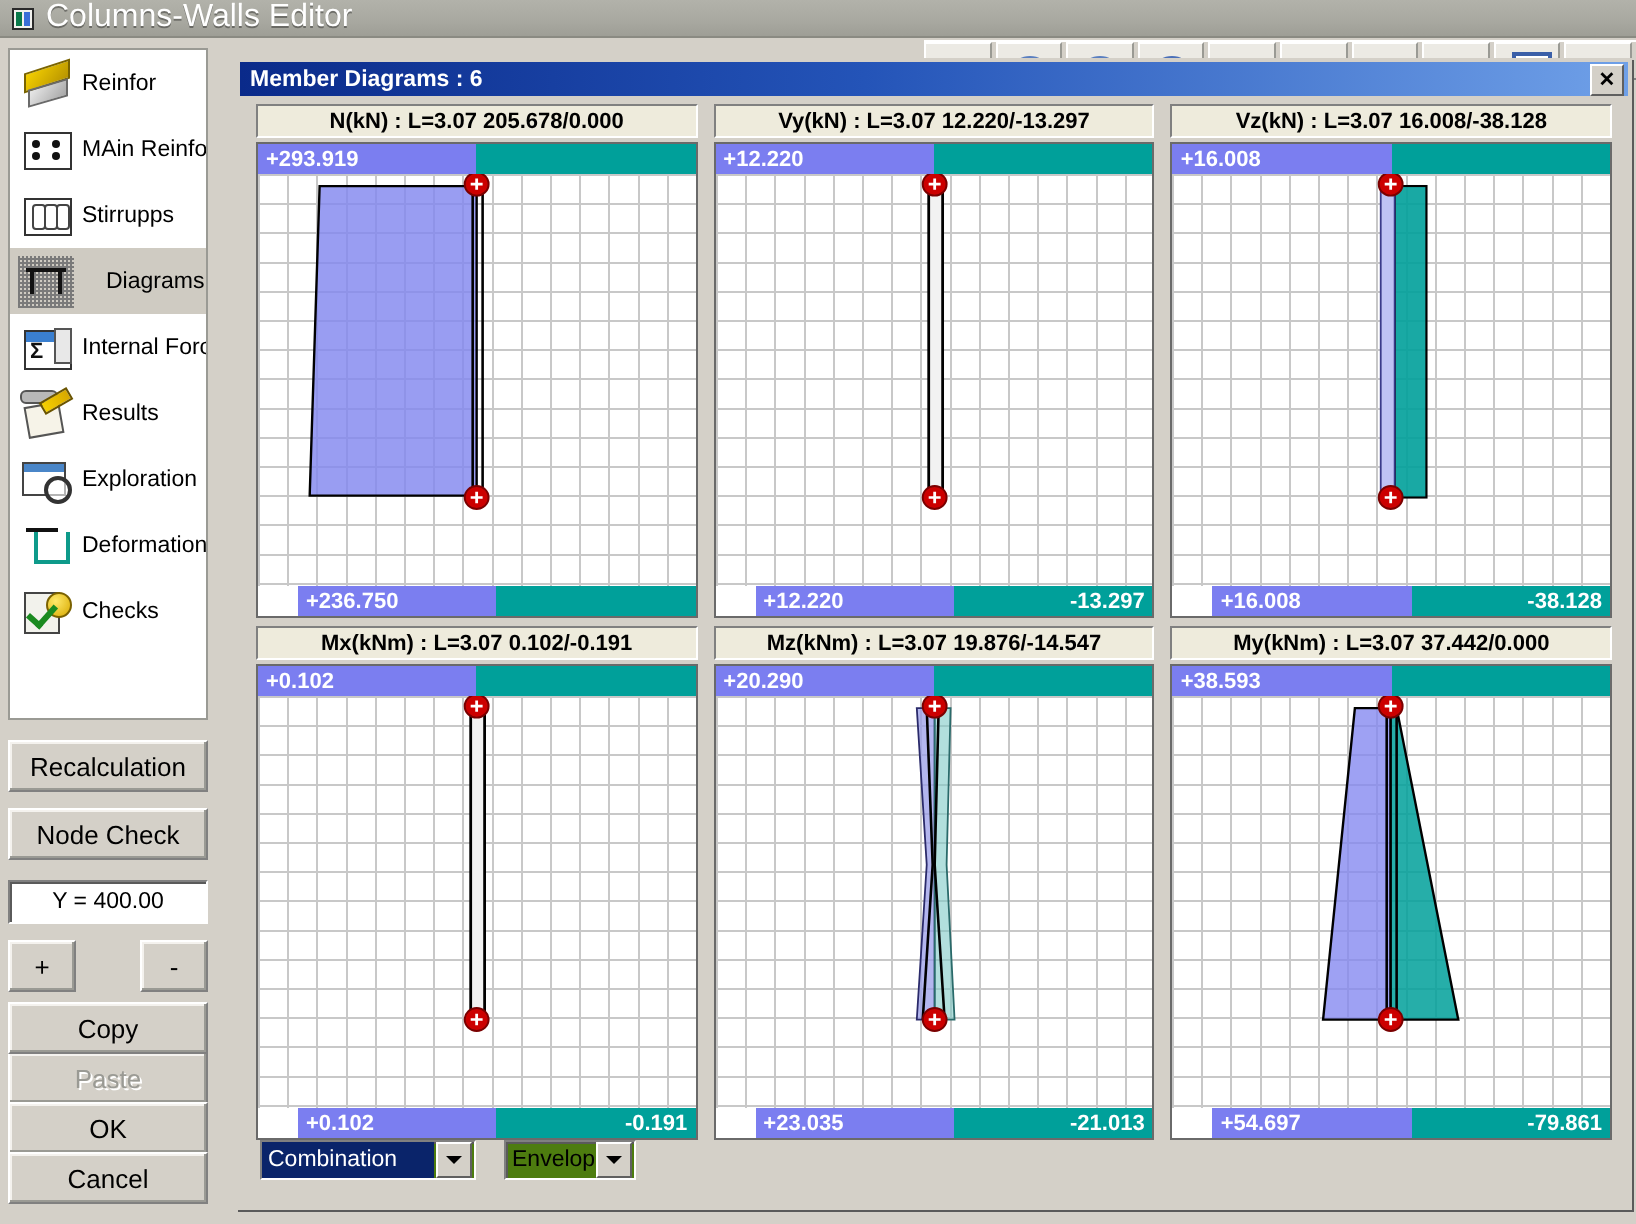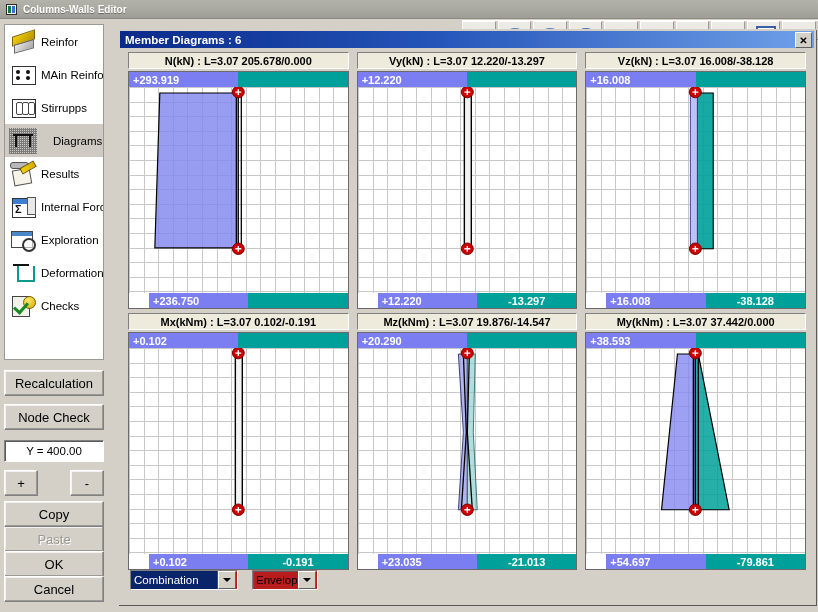--- a/index.html
+++ b/index.html
@@ -15,21 +15,21 @@
   #app-titlebar{
     position:absolute;left:0;top:0;width:818px;height:18px;
     background:linear-gradient(to bottom,#b2b2aa 0%,#a8a8a0 60%,#9e9e96 100%);
     border-bottom:1px solid #8a8a82;
     display:flex;align-items:center;
   }
   #app-icon{width:11px;height:11px;margin-left:6px;margin-right:6px;
     background:#f2f2ee;border:1px solid #2a2a2a;position:relative;box-sizing:border-box;}
   #app-icon:before{content:"";position:absolute;left:1px;top:1px;width:3px;height:7px;background:#0a7a4a;}
   #app-icon:after{content:"";position:absolute;left:5px;top:1px;width:3px;height:7px;background:#3a6fd8;}
-  #app-title{font-weight:bold;font-size:10px;color:#ffffff;text-shadow:0 1px 0 rgba(0,0,0,.35);}
+  #app-title{font-weight:normal;font-size:16px;color:#ffffff;text-shadow:0 1px 0 rgba(0,0,0,.35);}
 
   
   #bg-toolbar{position:absolute;left:462px;top:20px;width:356px;height:18px;
     background:#d4d0c8;border-top:1px solid #ffffff;border-bottom:1px solid #808080;
     display:flex;align-items:flex-end;overflow:hidden;}
   .bgtool{width:33px;height:17px;margin-right:2px;background:#eceae4;
     border:1px solid #ffffff;border-right-color:#9a9a94;border-bottom:none;position:relative;}
   .bgtool i{position:absolute;left:8px;bottom:1px;width:16px;height:8px;display:block;}
   .bg-ic-line{border-bottom:2px solid #5a5a5a;}
   .bg-ic-arc{border-top:2px solid #5a7fc0;border-radius:60% 60% 0 0;height:9px;}
@@ -110,34 +110,34 @@
     display:grid;grid-template-columns:repeat(3,1fr);grid-template-rows:repeat(2,1fr);
     column-gap:8px;row-gap:4px;}
   .panel{position:relative;overflow:hidden;}
   .p-header{height:17px;background:#eeebdc;border:1px solid;border-color:#808080 #ffffff #ffffff #808080;
     box-sizing:border-box;display:flex;align-items:center;justify-content:center;
     font-size:11px;font-weight:bold;color:#000;}
   .p-plot{position:absolute;left:0;top:19px;right:0;bottom:0;
     border:1px solid #6a6a6a;box-sizing:border-box;background:#ffffff;overflow:hidden;}
   .band{position:absolute;left:0;right:0;height:15px;display:flex;}
   .band .bl{width:50%;background:#7b7ef0;display:flex;align-items:center;}
-  .band .br{width:50%;background:#00a09a;display:flex;align-items:center;justify-content:center;}
+  .band .br{width:50%;background:#00a09a;display:flex;align-items:center;justify-content:flex-end;}
   .band span{font-size:11px;font-weight:bold;color:#ffffff;padding:0 4px;white-space:nowrap;}
   .band-top{top:0;}
   .band-bot{bottom:0;padding-left:20px;}
   .grid-area{position:absolute;left:0;right:0;top:15px;bottom:15px;
     background-image:
       repeating-linear-gradient(to right,#c8c8c8 0 1px,transparent 1px 14.6px),
       repeating-linear-gradient(to bottom,#c8c8c8 0 1px,transparent 1px 14.6px);
     background-color:#ffffff;}
   .plot-svg{position:absolute;left:0;top:0;width:100%;height:100%;}
 
   
   #dlg-controls{position:absolute;left:8px;bottom:12px;height:22px;display:flex;align-items:center;}
-  .combo{height:20px;background:#b91c1c;border:1px solid;
+  .combo{height:20px;background:#4d7c0f;border:1px solid;
     border-color:#808080 #ffffff #ffffff #808080;box-shadow:inset 1px 1px 0 #5a5a5a;
     display:flex;align-items:center;box-sizing:border-box;}
   .combo .cval{font-size:11.5px;color:#000;padding:0 3px;white-space:nowrap;overflow:hidden;flex:1;line-height:18px;}
   .combo.selected .cval{background:#0a246a;color:#ffffff;}
   .combo .carrow{width:16px;height:16px;margin:1px;background:#d4d0c8;
     border:1px solid;border-color:#ffffff #606060 #606060 #ffffff;
     display:flex;align-items:center;justify-content:center;flex:0 0 auto;}
   .carrow i{width:0;height:0;border-left:4px solid transparent;border-right:4px solid transparent;border-top:4px solid #000;}
   #combo-combination{width:108px;margin-right:14px;}
   #combo-envelope{width:66px;}
@@ -220,34 +220,34 @@
 
     <div class="side-item sel">
       <div class="si-icon">
           <div class="ic-diag"></div>
         </div>
       <div class="si-label">Diagrams</div>
     </div>
 
     <div class="side-item">
       <div class="si-icon">
+        <div class="ic-intf">
+            <div class="ic-intf-bar"></div>
+          </div>
+      </div>
+      <div class="si-label">Internal Forc</div>
+    </div>
+
+    <div class="side-item">
+      <div class="si-icon">
         <div class="ic-res-arrow"></div>
           <div class="ic-res-pg"></div>
           <div class="ic-res-pen"></div>
       </div>
       <div class="si-label">Results</div>
-    </div>
-
-    <div class="side-item">
-      <div class="si-icon">
-        <div class="ic-intf">
-            <div class="ic-intf-bar"></div>
-          </div>
-      </div>
-      <div class="si-label">Internal Forc</div>
     </div>
 
     <div class="side-item">
       <div class="si-icon">
         <div class="ic-expl"></div>
           <div class="ic-expl-lens"></div>
       </div>
       <div class="si-label">Exploration</div>
     </div>
 

